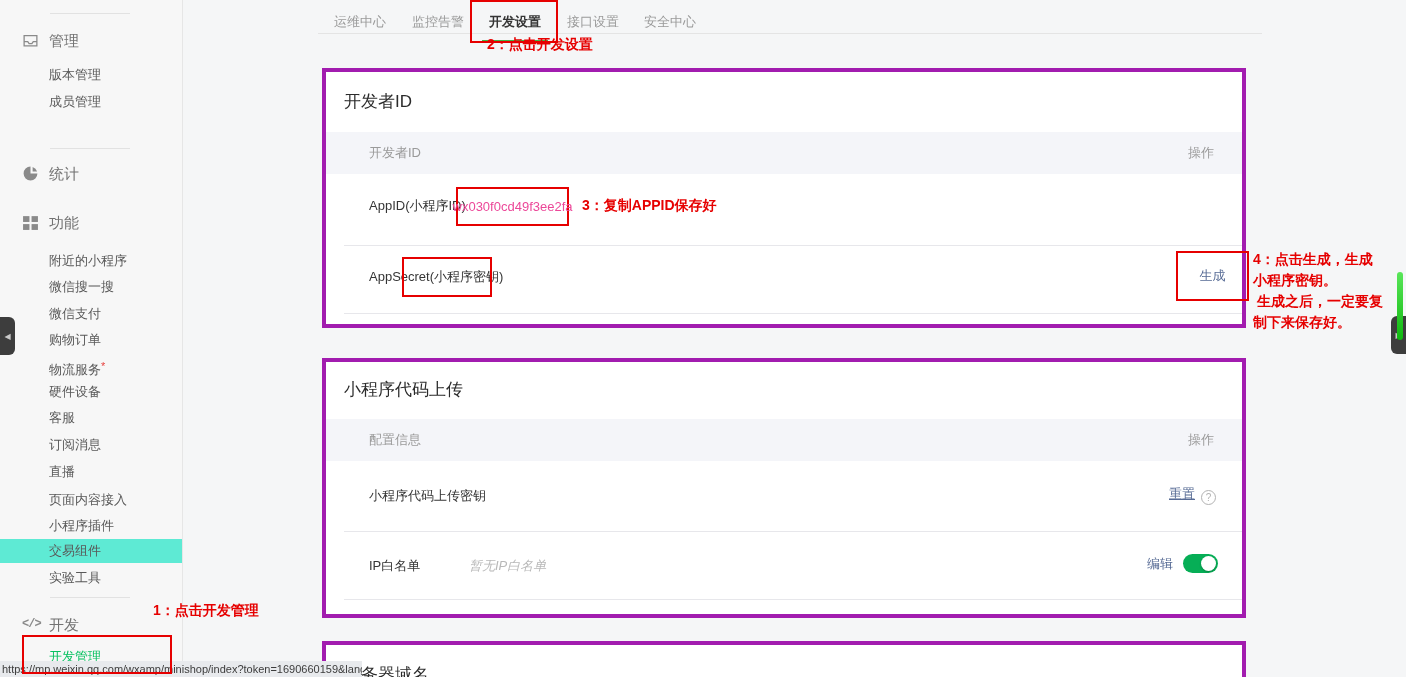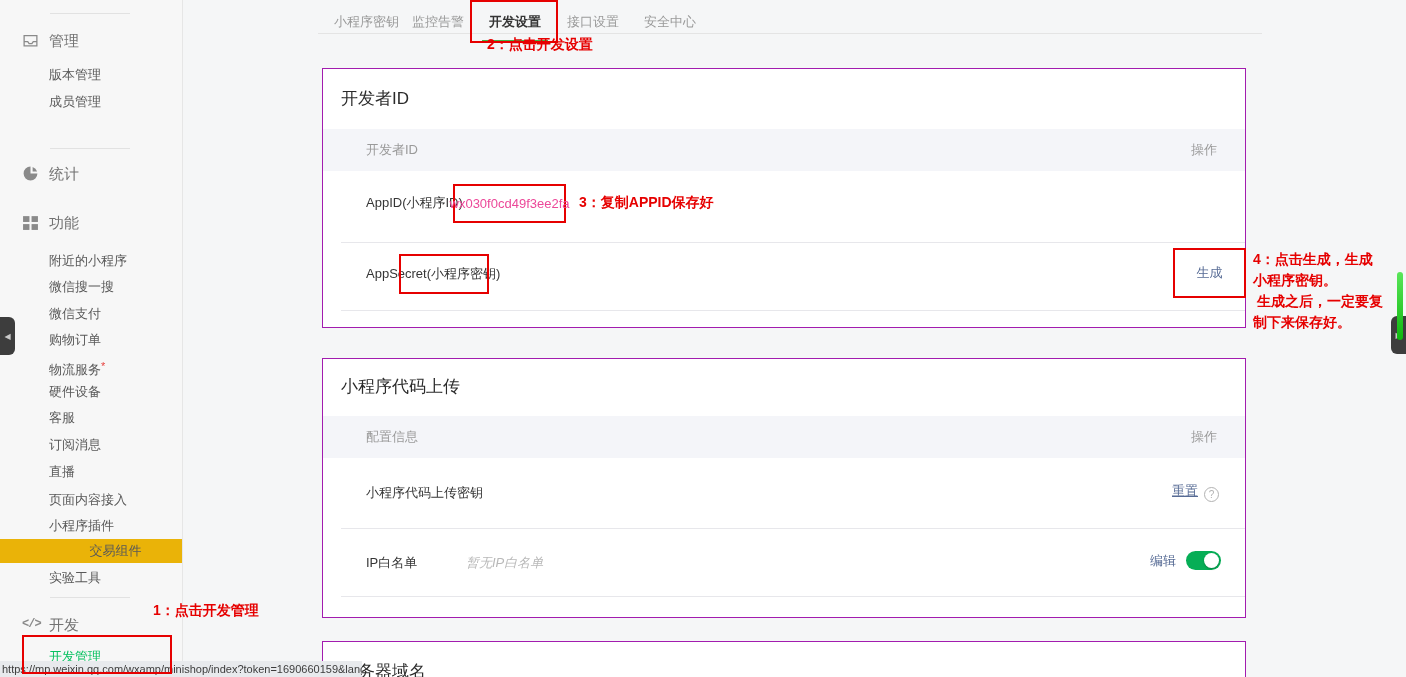--- a/index.html
+++ b/index.html
@@ -10,40 +10,40 @@
   .main-bg { position:absolute; left:183px; top:0; width:1223px; height:677px; background:#f5f6f7; }
   .sidebar { position:absolute; left:0; top:0; width:183px; height:677px; background:#f7f7f7; border-right:1px solid #e6e6e6; z-index:2; }
 
   
   .sdiv { position:absolute; left:50px; width:80px; height:1px; background:#e2e2e2; }
   .sgroup { position:absolute; left:0; height:22px; width:183px; cursor:pointer; }
   .sicon { position:absolute; left:22px; top:2px; width:17px; height:17px; color:#8a8a8a; }
   .sglabel { position:absolute; left:49px; top:2px; font-size:15px; color:#737373; }
   .code-glyph { font-family:"Liberation Mono","DejaVu Sans Mono",monospace; font-size:12px; font-weight:bold; color:#8a8a8a; letter-spacing:-1px; }
   .sitem { position:absolute; left:0; width:182px; height:24px; line-height:24px; padding-left:49px; font-size:13px; color:#595959; cursor:pointer; }
-  .sitem.hl { background:#eab308;text-align:center; }
+  .sitem.hl { background:#5eead4; }
   .sitem.green { color:#07c160; }
   .badge-star { color:#e64340; font-size:11px; vertical-align:4px; }
 
   
   .edge-handle { position:absolute; width:15px; height:38px; background:#3d3d3d; z-index:30;
                  display:flex; align-items:center; justify-content:center; color:#c9c9c9; font-size:8px; cursor:pointer; }
   .edge-left  { left:0; top:317px; border-radius:0 6px 6px 0; }
   .edge-right { right:0; top:316px; border-radius:6px 0 0 6px; }
   .green-bar  { position:absolute; left:1397px; top:272px; width:6px; height:68px; border-radius:3px;
                 background:linear-gradient(#5ae65a,#0db80d); z-index:31; }
 
   
   .tab { position:absolute; top:10px; height:23px; line-height:23px; font-size:13px; color:#9a9a9a; cursor:pointer; z-index:3; }
   .tab.active { color:#353535; font-weight:bold; }
   .tab.active::after { content:""; position:absolute; left:-7px; right:-7px; bottom:-10px; height:3px; background:#44b549; }
   .tab-divider { position:absolute; left:318px; top:33px; width:944px; height:1px; background:#e4e4e4; }
 
   
-  .card { position:absolute; left:322px; width:924px; background:#fff; border:1px solid #a21caf; z-index:1; }
+  .card { position:absolute; left:322px; width:924px; background:#fff; border:4px solid #a21caf; z-index:1; }
   .card-title { position:absolute; left:18px; font-size:17px; color:#2b2b2b; }
   .thead { position:absolute; left:0; right:0; height:42px; background:#f4f5f9; }
   .thead .th-left  { position:absolute; left:43px; top:0; line-height:42px; font-size:13px; color:#9a9a9a; }
   .thead .th-right { position:absolute; right:28px; top:0; line-height:42px; font-size:13px; color:#9a9a9a; }
   .row-label { position:absolute; left:43px; height:20px; line-height:20px; font-size:13px; color:#353535; }
   .row-value-gray { position:absolute; height:20px; line-height:20px; font-size:13px; color:#b8b8b8;font-style:italic; }
   .hdiv { position:absolute; left:18px; right:0; height:1px; background:#e7e7eb; }
   .blue-link { color:#576b95; font-size:13px; text-decoration:none; cursor:pointer; }
   .desc-line { position:absolute; left:116px; top:23px; font-size:13px; color:#9a9a9a; }
 
@@ -133,21 +133,21 @@
     <span class="sicon code-glyph" style="top:3px">&lt;/&gt;</span>
     <span class="sglabel">开发</span>
   </div>
   <div class="sitem green" style="top:645px">开发管理</div>
 </div>
 
 <div class="edge-handle edge-left">◀</div>
 <div class="green-bar"></div>
 <div class="edge-handle edge-right">▶</div>
 
-<div class="tab" style="left:334px">小程序密钥</div>
+<div class="tab" style="left:334px">运维中心</div>
 <div class="tab" style="left:412px">监控告警</div>
 <div class="tab active" style="left:489px">开发设置</div>
 <div class="tab" style="left:567px">接口设置</div>
 <div class="tab" style="left:644px">安全中心</div>
 <div class="tab-divider"></div>
 
 <div class="card" style="top:68px; height:260px;">
   <div class="card-title" style="top:18px">开发者ID</div>
   <div class="thead" style="top:60px">
     <span class="th-left">开发者ID</span>

